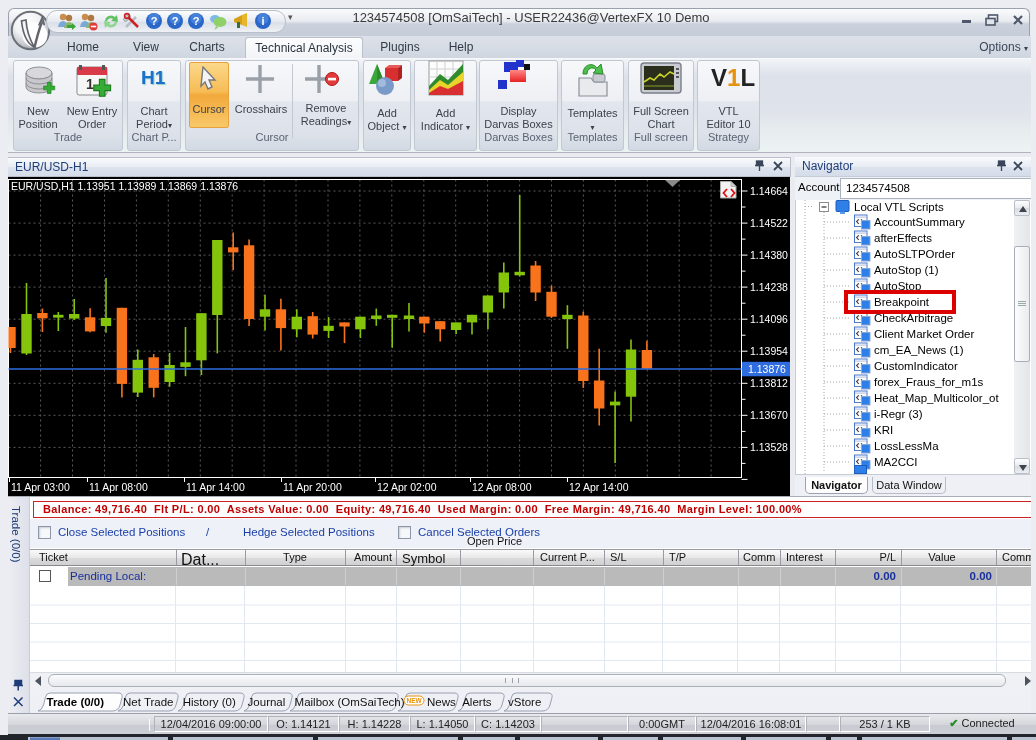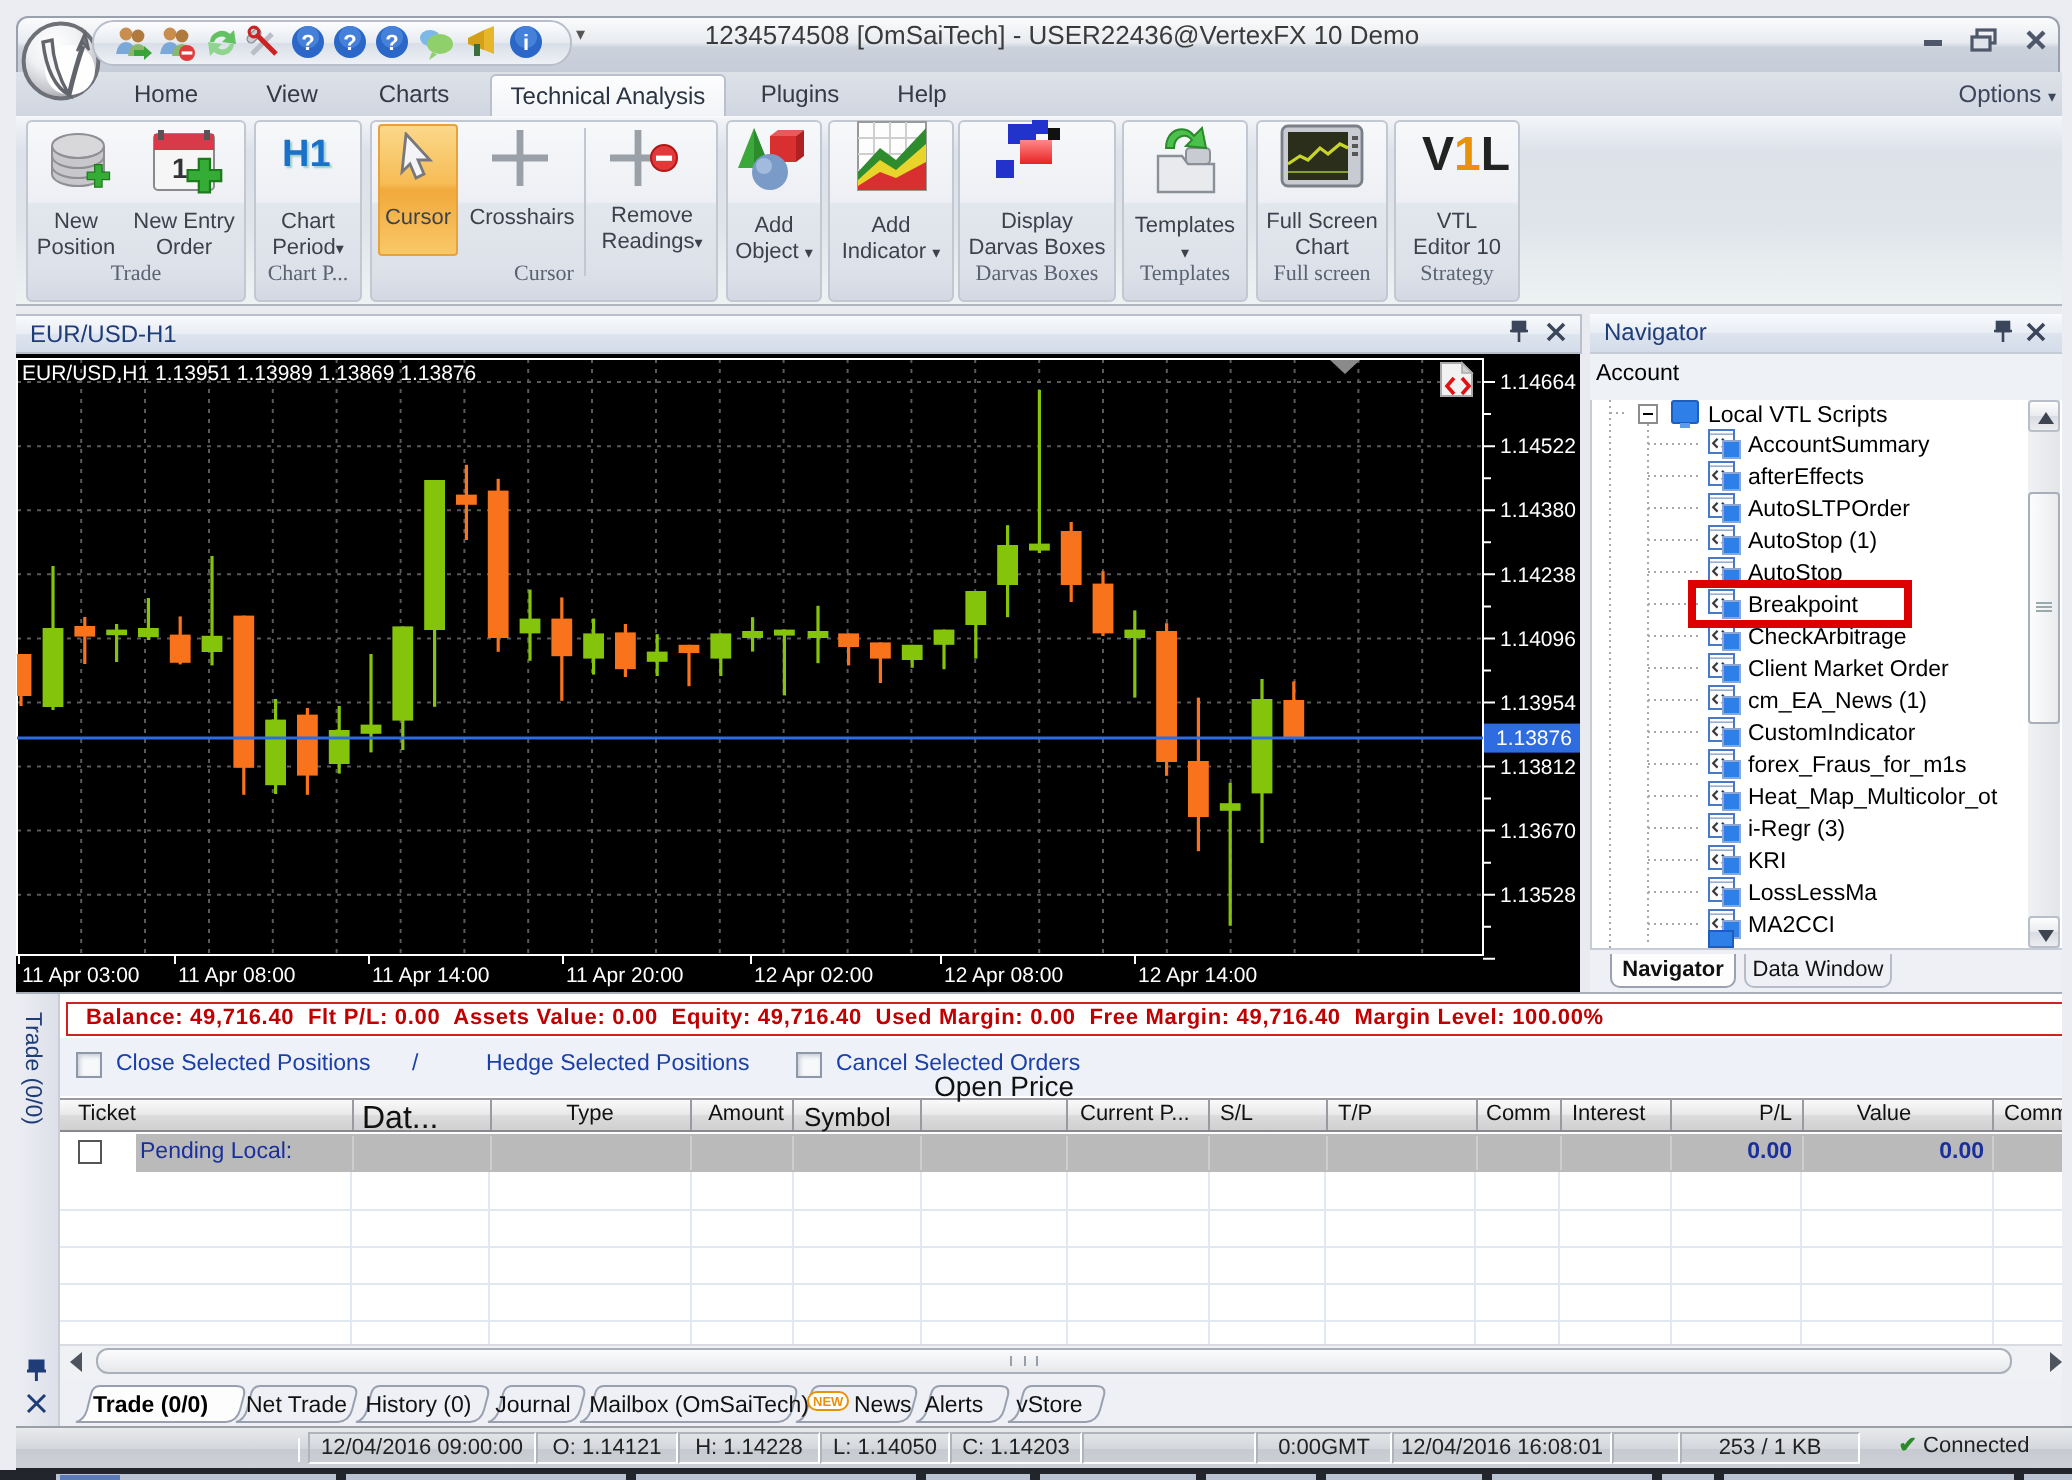--- a/index.html
+++ b/index.html
@@ -21,21 +21,21 @@
 .rtab.sel { background:linear-gradient(#fdfdfe,#f2f4f7); border:1px solid #b9c0cc; border-bottom:none;
   border-radius:3px 3px 0 0; color:#2a3340; }
 .options { position:absolute; right:8px; top:40px; font-size:12px; color:#3b465a; }
 
 .ribbon { position:absolute; left:0; top:58px; width:1036px; height:95px;
   background:linear-gradient(#f2f4f8 0%,#dde1e9 18%,#dfe3ea 55%,#e6ebee 75%,#edf2f3 100%);
   border-top:1px solid #f6f8fa; border-bottom:1px solid #b0b4bc; border-radius:0 0 4px 4px; }
 .rgroup { position:absolute; top:60px; height:91px; border:1px solid #c2c8d2; border-radius:3px;
   background:linear-gradient(#f7f8fa 0%,#edeff4 45%,#e2e6ed 46%,#dde2ea 82%,#d3d9e3 100%); }
 .rcap { position:absolute; left:0; right:0; bottom:6px; height:13px; text-align:center;
-  font-size:11px; color:#5a6372;font-family:Liberation Serif, serif; }
+  font-size:11px; color:#5a6372; }
 .rlabel { position:absolute; left:0; right:0; top:44px; text-align:center; font-size:11px; color:#3c424c; line-height:13px; }
 .rlabel1 { position:absolute; left:0; right:0; top:50px; text-align:center; font-size:11px; color:#3c424c; }
 .darr { font-size:8px; color:#3c424c; }
 
 .chartcap { position:absolute; left:0px; top:157px; width:791px; height:20px;
   background:linear-gradient(#f8fafc,#e8edf4 50%,#dde4ee 51%,#d4dcea);
   border:1px solid #b9c0cc; font-size:12px; color:#1e3c78; padding-left:14px; line-height:19px; }
 
 .nav { position:absolute; left:795px; top:157px; width:241px; height:340px; background:#fff; border-left:1px solid #c6ccd6; }
 .navcap { position:absolute; left:795px; top:157px; width:241px; height:20px;
@@ -430,20 +430,21 @@
 <div class="navcap">Navigator</div>
 <svg width="40" height="14" viewBox="0 0 40 14" style="position:absolute;left:994px;top:160px">
  <g stroke="#3b465a" stroke-width="1.3" fill="none">
   <rect x="4.5" y="1" width="6" height="4.5" fill="#3b465a"></rect>
   <path d="M3 5.5 H12 M7.5 5.5 V11"></path>
  </g>
  <path d="M20 2 L28 10 M28 2 L20 10" stroke="#3b465a" stroke-width="1.8"></path>
 </svg>
 <div class="acctrow">
  <div class="acctlbl">Account</div>
+ <div class="acctbox">1234574508</div>
 </div>
 
 <div class="vsb">
  <div class="btn" style="top:0">
       <span class="tri" style="left:4px;top:5px;border-left:4px solid transparent;border-right:4px solid transparent;border-bottom:6px solid #3e4450"></span>
     </div>
  <div class="thumb">
       <span style="position:absolute;left:3px;top:54px;width:8px;border-top:1px solid #9aa;box-shadow:0 2px 0 #9aa,0 4px 0 #9aa"></span>
     </div>
  <div class="btn" style="top:258px">
@@ -622,21 +623,21 @@
  <div class="chk" style="left:9px;top:3px;width:12px;height:12px;background:#fff;border:1.4px solid #555;box-shadow:none"></div>
  <div style="position:absolute;left:40px;top:3px;font-size:11.5px;color:#1a2f9c">Pending Local:</div>
  <div style="position:absolute;left:766px;top:3px;width:100px;text-align:right;font-size:11.5px;font-weight:bold;color:#1a2f9c">0.00</div>
  <div style="position:absolute;left:862px;top:3px;width:100px;text-align:right;font-size:11.5px;font-weight:bold;color:#1a2f9c">0.00</div>
 </div>
 <div style="position:absolute;left:39px;top:551px;width:120px;font-size:11px;color:#111">Ticket</div>
 <div style="position:absolute;left:181px;top:551px;width:120px;font-size:16px;color:#111">Dat...</div>
 <div style="position:absolute;left:235px;top:551px;width:120px;text-align:center;font-size:11px;color:#111">Type</div>
 <div style="position:absolute;left:292px;top:551px;width:100px;text-align:right;font-size:11px;color:#111">Amount</div>
 <div style="position:absolute;left:402px;top:551px;width:120px;font-size:13px;color:#111">Symbol</div>
-<div style="position:absolute;left:467px;top:535px;width:120px;font-size:14px;color:#111">Open Price</div>
+<div style="position:absolute;left:467px;top:535px;width:120px;font-size:11px;color:#111">Open Price</div>
 <div style="position:absolute;left:540px;top:551px;width:120px;font-size:11px;color:#111">Current P...</div>
 <div style="position:absolute;left:610px;top:551px;width:120px;font-size:11px;color:#111">S/L</div>
 <div style="position:absolute;left:669px;top:551px;width:120px;font-size:11px;color:#111">T/P</div>
 <div style="position:absolute;left:743px;top:551px;width:120px;font-size:11px;color:#111">Comm</div>
 <div style="position:absolute;left:786px;top:551px;width:120px;font-size:11px;color:#111">Interest</div>
 <div style="position:absolute;left:796px;top:551px;width:100px;text-align:right;font-size:11px;color:#111">P/L</div>
 <div style="position:absolute;left:892px;top:551px;width:100px;text-align:center;font-size:11px;color:#111">Value</div>
 <div style="position:absolute;left:1002px;top:551px;width:120px;font-size:11px;color:#111">Comm</div>
 <div style="position:absolute;left:176px;top:550px;width:1px;height:15px;background:#9a9aa2"></div>
 <div style="position:absolute;left:176px;top:568px;width:1px;height:17px;background:#cdcecd"></div>

